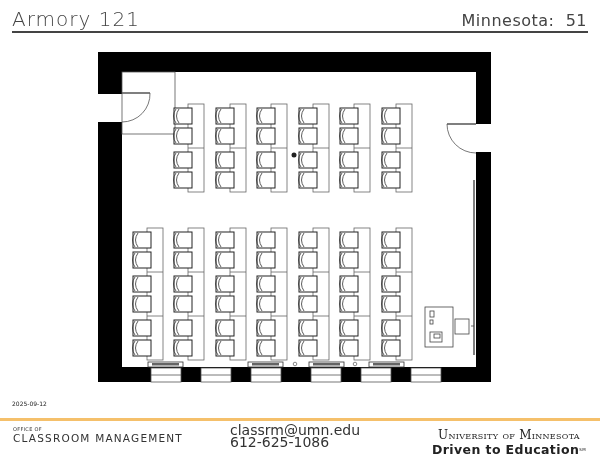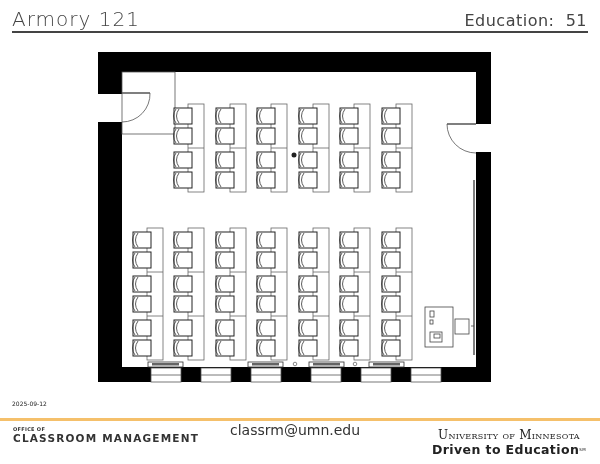--- a/index.html
+++ b/index.html
@@ -3,35 +3,35 @@
 <meta charset="utf-8">
 <style>
   html, body { margin:0; padding:0; background:#ffffff; }
   body { width:600px; height:464px; position:relative; overflow:hidden; font-family:"DejaVu Sans", sans-serif; color:#333; }
   .hdr-title { position:absolute; left:12px; top:7px; font-size:20px; letter-spacing:1px; color:#444; font-weight:300; }
   .hdr-cap { position:absolute; right:13px; top:11px; font-size:16px; letter-spacing:0.5px; color:#444; }
   .hdr-rule { position:absolute; left:12px; right:12px; top:31px; height:1.5px; background:#444; }
   .plan { position:absolute; left:0; top:0; width:600px; height:400px; }
   .date { position:absolute; left:12px; top:400px; font-size:6px; color:#222; }
   .gold-rule { position:absolute; left:0; right:0; top:418px; height:3px; background:#f5c06b; }
-  .ft-left { position:absolute; left:13px; top:426px;font-weight:bold; }
+  .ft-left { position:absolute; left:13px; top:426px; }
   .ft-office-of { font-size:5px; letter-spacing:0.3px; color:#333; line-height:6px; }
   .ft-ocm { font-size:10.5px; letter-spacing:1.2px; color:#333; line-height:12px; }
   .ft-oue { font-size:9.5px; color:#333; line-height:14px; }
   .ft-mid { position:absolute; left:230px; width:140px; top:424px; text-align:left; font-size:14px; line-height:12px; color:#333; }
   .ft-right { position:absolute; right:14px; top:428px; text-align:center; }
   .ft-umn { font-family:"DejaVu Serif", serif; font-size:12px; letter-spacing:0.3px; color:#222; font-variant:small-caps; line-height:14px; }
   .ft-driven { font-size:12.5px; font-weight:bold; color:#222; line-height:16px; letter-spacing:0.4px; }
   .ft-driven sup { font-size:4px; font-weight:normal; vertical-align:top; }
 </style>
 </head>
 <body>
 
 <div class="hdr-title">Armory 121</div>
-<div class="hdr-cap"><span>Education:</span>&nbsp;&nbsp;<span>51</span></div>
+<div class="hdr-cap"><span>Minnesota:</span>&nbsp;&nbsp;<span>51</span></div>
 <div class="hdr-rule"></div>
 
 <svg class="plan" viewBox="0 0 600 400" xmlns="http://www.w3.org/2000/svg">
 
   <g fill="#000">
     <rect x="98" y="52" width="393" height="20"></rect>
     <rect x="98" y="52" width="24" height="42"></rect>
     <rect x="98" y="122" width="24" height="260"></rect>
     <rect x="476" y="52" width="15" height="72"></rect>
     <rect x="476" y="152" width="15" height="230"></rect>
@@ -463,18 +463,19 @@
 <div class="date">2025-09-12</div>
 <div class="gold-rule"></div>
 
 <div class="ft-left">
   <div class="ft-office-of">OFFICE OF</div>
   <div class="ft-ocm">CLASSROOM MANAGEMENT</div>
 </div>
 
 <div class="ft-mid">
   <div>classrm@umn.edu</div>
+  <div>612-625-1086</div>
 </div>
 
 <div class="ft-right">
   <div class="ft-umn">University of Minnesota</div>
   <div class="ft-driven"><span>Driven to Education</span><sup>SM</sup></div>
 </div>
 
 </body></html>

